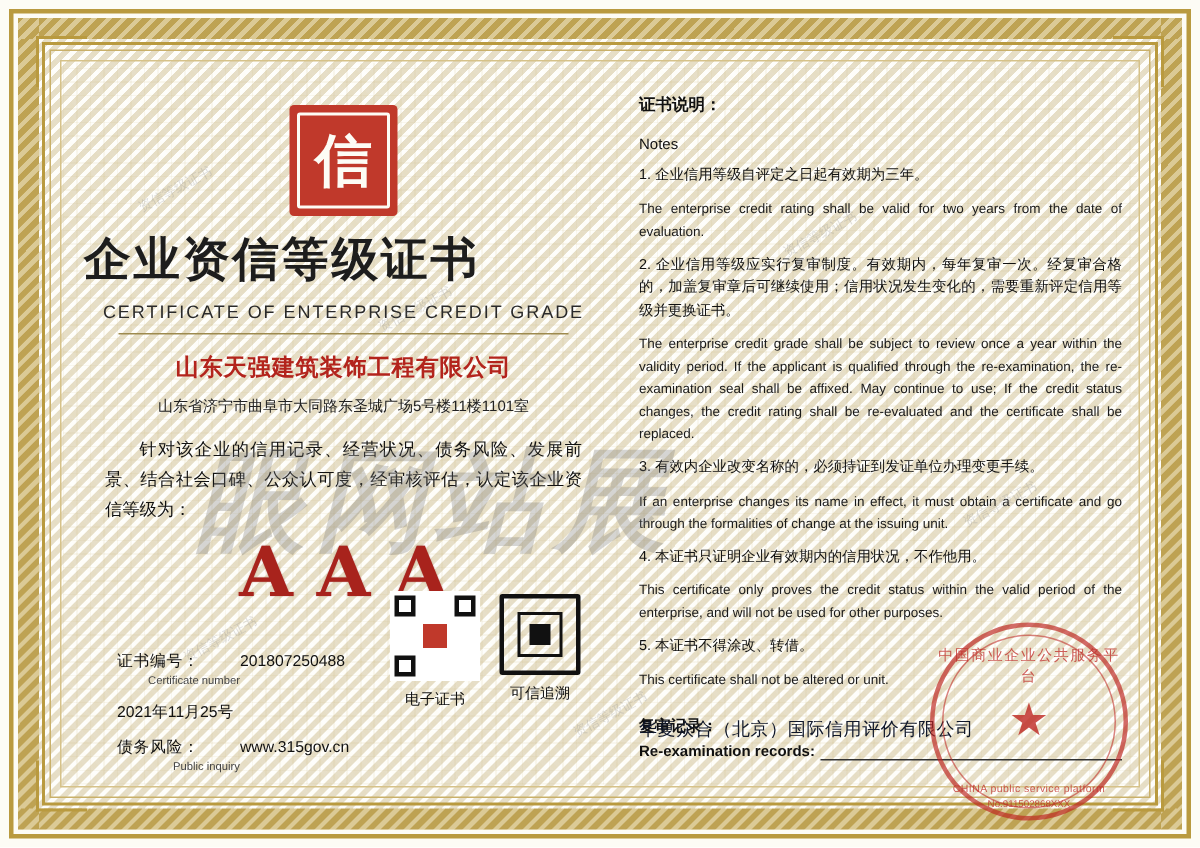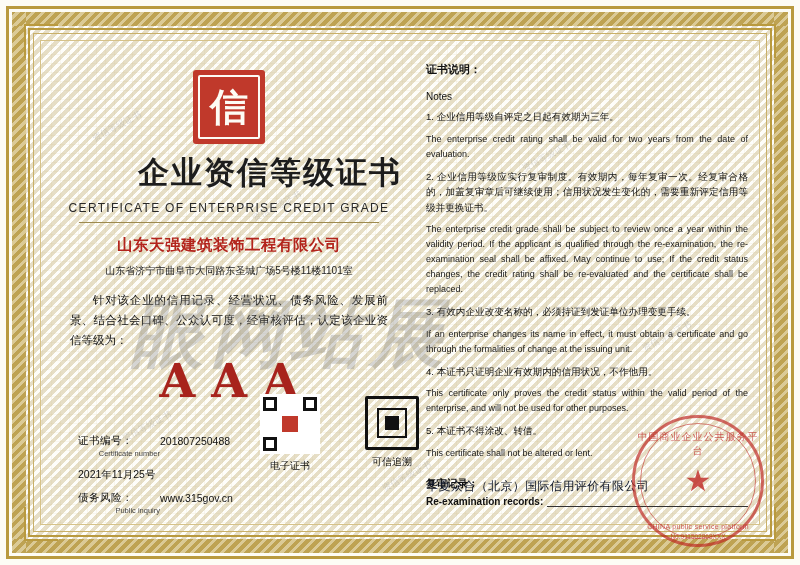--- a/index.html
+++ b/index.html
@@ -118,21 +118,21 @@
     border-radius: 2px;
     color: #fdfcf5;
     font-family: "DejaVu Serif", serif;
     font-size: 38px;
     font-weight: bold;
     line-height: 60px;
     text-align: center;
   }
 
   .cert-title-cn {
-    text-align: right;
+    text-align: left;
     font-family: "DejaVu Serif", serif;
     font-weight: bold;
     font-size: 31px;
     letter-spacing: 2px;
     color: #1d1d1d;
     margin-top: 4px;
   }
   .cert-title-en {
     text-align: center;
     font-size: 12px;
@@ -215,21 +215,21 @@
     color: #111;
     padding-top: 1px;
   }
 
   
   .codes-row {
     position: absolute;
     left: 215px;
     top: 350px;
     display: flex;
-    gap: 40px;
+    gap: 8px;
   }
   .code-block { width: 62px; text-align: center; }
   .qr {
     width: 58px; height: 58px;
     margin: 0 auto;
     background-color: #fff;
     background-image:
       repeating-linear-gradient(0deg, #111 0 3px, #fff 3px 6px),
       repeating-linear-gradient(90deg, #111 0 3px, rgba(255,255,255,0) 3px 6px);
     background-blend-mode: screen;
@@ -342,21 +342,21 @@
   }
   .issuer .en {
     font-size: 8px;
     color: #222;
     margin-top: 3px;
   }
 
   
   .round-seal {
     position: absolute;
-    right: 36px;
+    right: 48px;
     bottom: 18px;
     width: 132px; height: 132px;
     border-radius: 50%;
     border: 3px solid rgba(190,40,35,0.72);
     color: rgba(190,40,35,0.78);
     box-sizing: border-box;
     opacity: 0.95;
   }
   .round-seal .ring {
     position: absolute;
@@ -497,21 +497,21 @@
       <div class="note">2. 企业信用等级应实行复审制度。有效期内，每年复审一次。经复审合格的，加盖复审章后可继续使用；信用状况发生变化的，需要重新评定信用等级并更换证书。</div>
       <div class="note en">The enterprise credit grade shall be subject to review once a year within the validity period. If the applicant is qualified through the re-examination, the re-examination seal shall be affixed. May continue to use; If the credit status changes, the credit rating shall be re-evaluated and the certificate shall be replaced.</div>
 
       <div class="note">3. 有效内企业改变名称的，必须持证到发证单位办理变更手续。</div>
       <div class="note en">If an enterprise changes its name in effect, it must obtain a certificate and go through the formalities of change at the issuing unit.</div>
 
       <div class="note">4. 本证书只证明企业有效期内的信用状况，不作他用。</div>
       <div class="note en">This certificate only proves the credit status within the valid period of the enterprise, and will not be used for other purposes.</div>
 
       <div class="note">5. 本证书不得涂改、转借。</div>
-      <div class="note en">This certificate shall not be altered or lent.</div>
+      <div class="note en">This certificate shall not be altered or unit.</div>
 
       <div class="reexam">
         <div class="cn">复审记录：</div>
         <div class="en">
           <span>Re-examination records:</span>
           <span class="line"></span>
         </div>
       </div>
 
       <div class="issuer">

